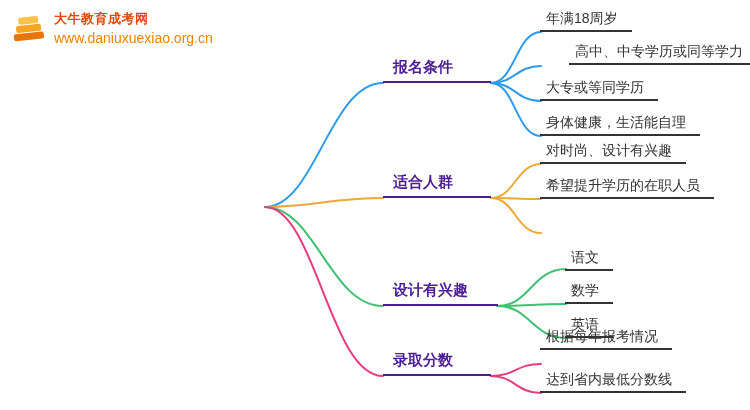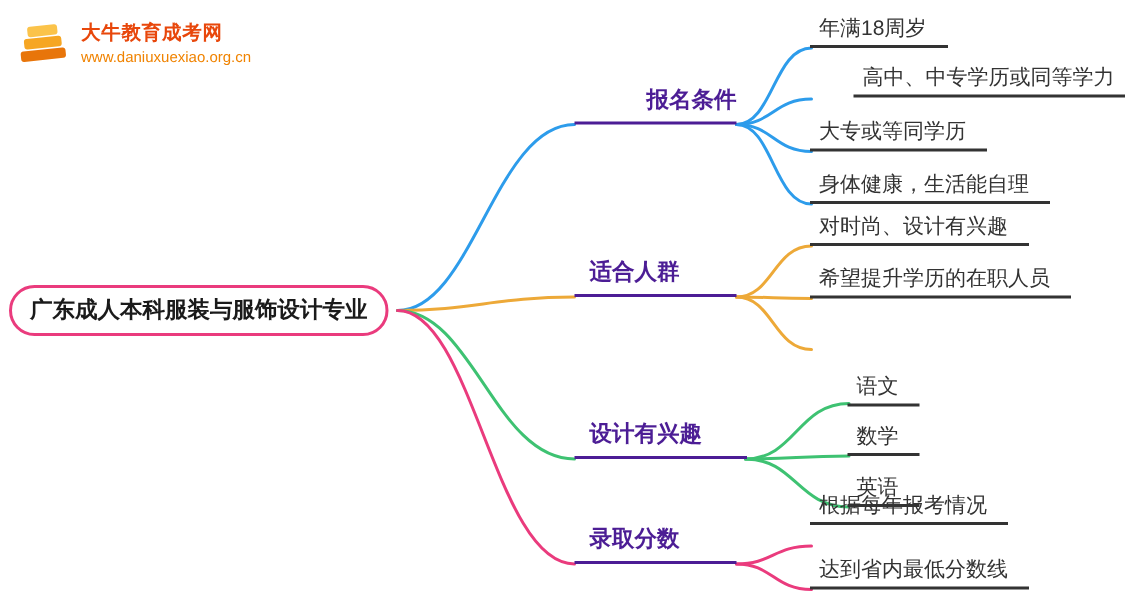--- a/index.html
+++ b/index.html
@@ -4,41 +4,41 @@
 <title>Mind Map</title>
 <style>
   html,body{margin:0;padding:0;background:#fff;}
   .canvas{
     position:relative;width:750px;height:410px;background:#ffffff;
     font-family:"Liberation Sans","DejaVu Sans",sans-serif;overflow:hidden;
   }
   svg.links{position:absolute;left:0;top:0;pointer-events:none;}
   svg.links path{fill:none;stroke-width:2;stroke-linecap:round;}
   .s0{stroke:#2d9ceb;} .s1{stroke:#eda938;} .s2{stroke:#3ec272;} .s3{stroke:#ea3b7d;}
-  .b0{border-color:#2d9ceb;text-align:right;} .b1{border-color:#eda938;} .b2{border-color:#3ec272;} .b3{border-color:#ea3b7d;}
+  .b0{border-color:#2d9ceb;} .b1{border-color:#eda938;} .b2{border-color:#3ec272;} .b3{border-color:#ea3b7d;}
 
   .root{
     position:absolute;left:6px;top:190px;
     border:2px solid #ea3b7d;border-radius:17px;background:#fff;
     padding:5px 12px;font-size:15px;font-weight:bold;color:#1a1a1a;
     line-height:20px;white-space:nowrap;
   }
   .branch{
     position:absolute;box-sizing:border-box;
     font-size:15px;font-weight:600;color:#4c1d95;line-height:20px;
     padding:0 0 4px 10px;border-bottom:2px solid;white-space:nowrap;
   }
   .leaf{
     position:absolute;font-size:14px;color:#333;line-height:18px;
     padding:0 14px 3px 6px;border-bottom:2px solid;white-space:nowrap;
   }
   .logo{position:absolute;left:8px;top:8px;display:flex;align-items:center;gap:6px;}
   .logo-icon{width:40px;height:40px;flex:0 0 auto;}
   .logo-title{font-size:13px;font-weight:bold;color:#e8470b;letter-spacing:.5px;}
-  .logo-url{font-size:10px;color:#f08300;margin-top:2px;}
+  .logo-url{font-size:14px;color:#f08300;margin-top:2px;}
 </style>
 </head>
 <body>
 
 <div class="canvas">
 
   <svg class="links" width="750" height="410" viewBox="0 0 750 410">
     <path class="s0" d="M265,207 C315,207 330,83 383,83"></path>
     <path class="s1" d="M265,207 C315,207 330,198 383,198"></path>
     <path class="s2" d="M265,207 C315,207 330,306 383,306"></path>
@@ -68,21 +68,20 @@
         <rect x="8" y="17" width="25" height="7" rx="2" fill="#f6a623"></rect>
         <rect x="11" y="9" width="20" height="7" rx="2" fill="#fbc34a"></rect>
       </g>
     </svg>
     <div>
       <div class="logo-title">大牛教育成考网</div>
       <div class="logo-url">www.daniuxuexiao.org.cn</div>
     </div>
   </div>
 
-  <div class="root">广东成人本科服装与服饰设计专业</div>
 
   <div class="branch b0" style="left:383px;top:57px;width:108px;">报名条件</div>
   <div class="branch b1" style="left:383px;top:172px;width:108px;">适合人群</div>
   <div class="branch b2" style="left:383px;top:280px;width:115px;">设计有兴趣</div>
   <div class="branch b3" style="left:383px;top:350px;width:108px;">录取分数</div>
 
   <div class="leaf b0" style="left:540px;top:9px;">年满18周岁</div>
   <div class="leaf b0" style="left:540px;top:42px;margin-left:29px;">高中、中专学历或同等学力</div>
   <div class="leaf b0" style="left:540px;top:113px;">身体健康，生活能自理</div>
   <div class="leaf b0" style="left:540px;top:78px;">大专或等同学历</div>

